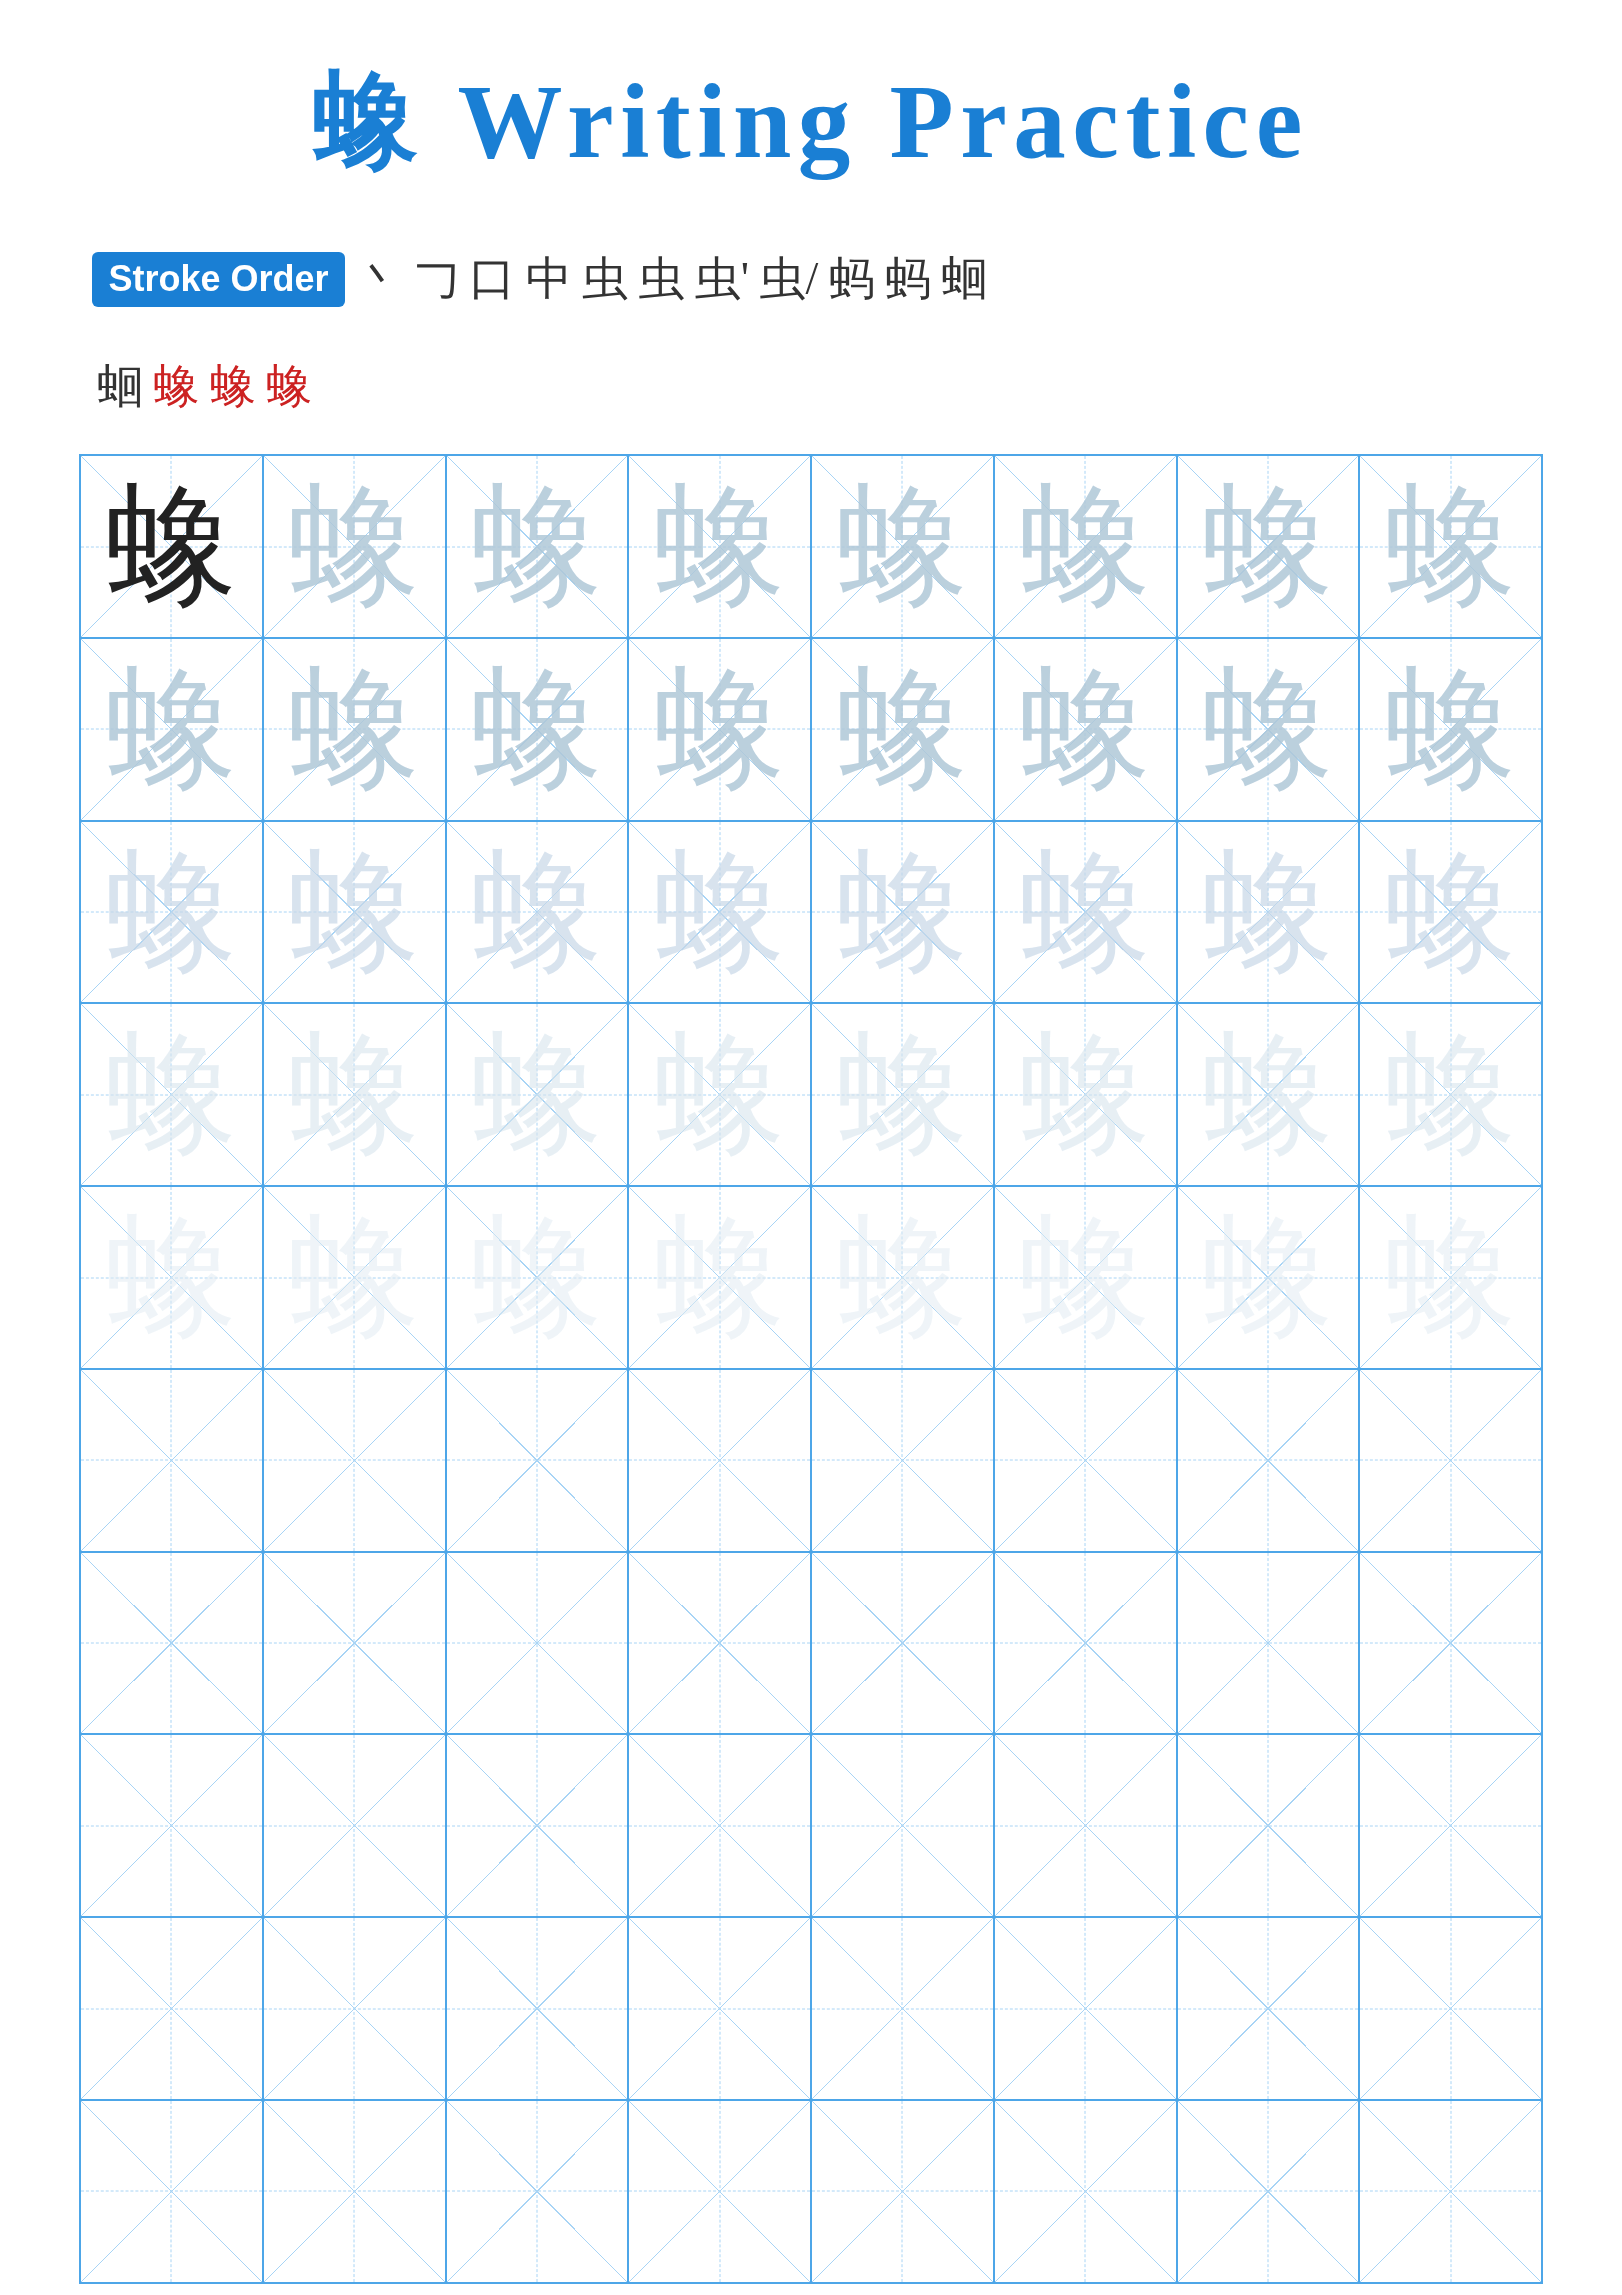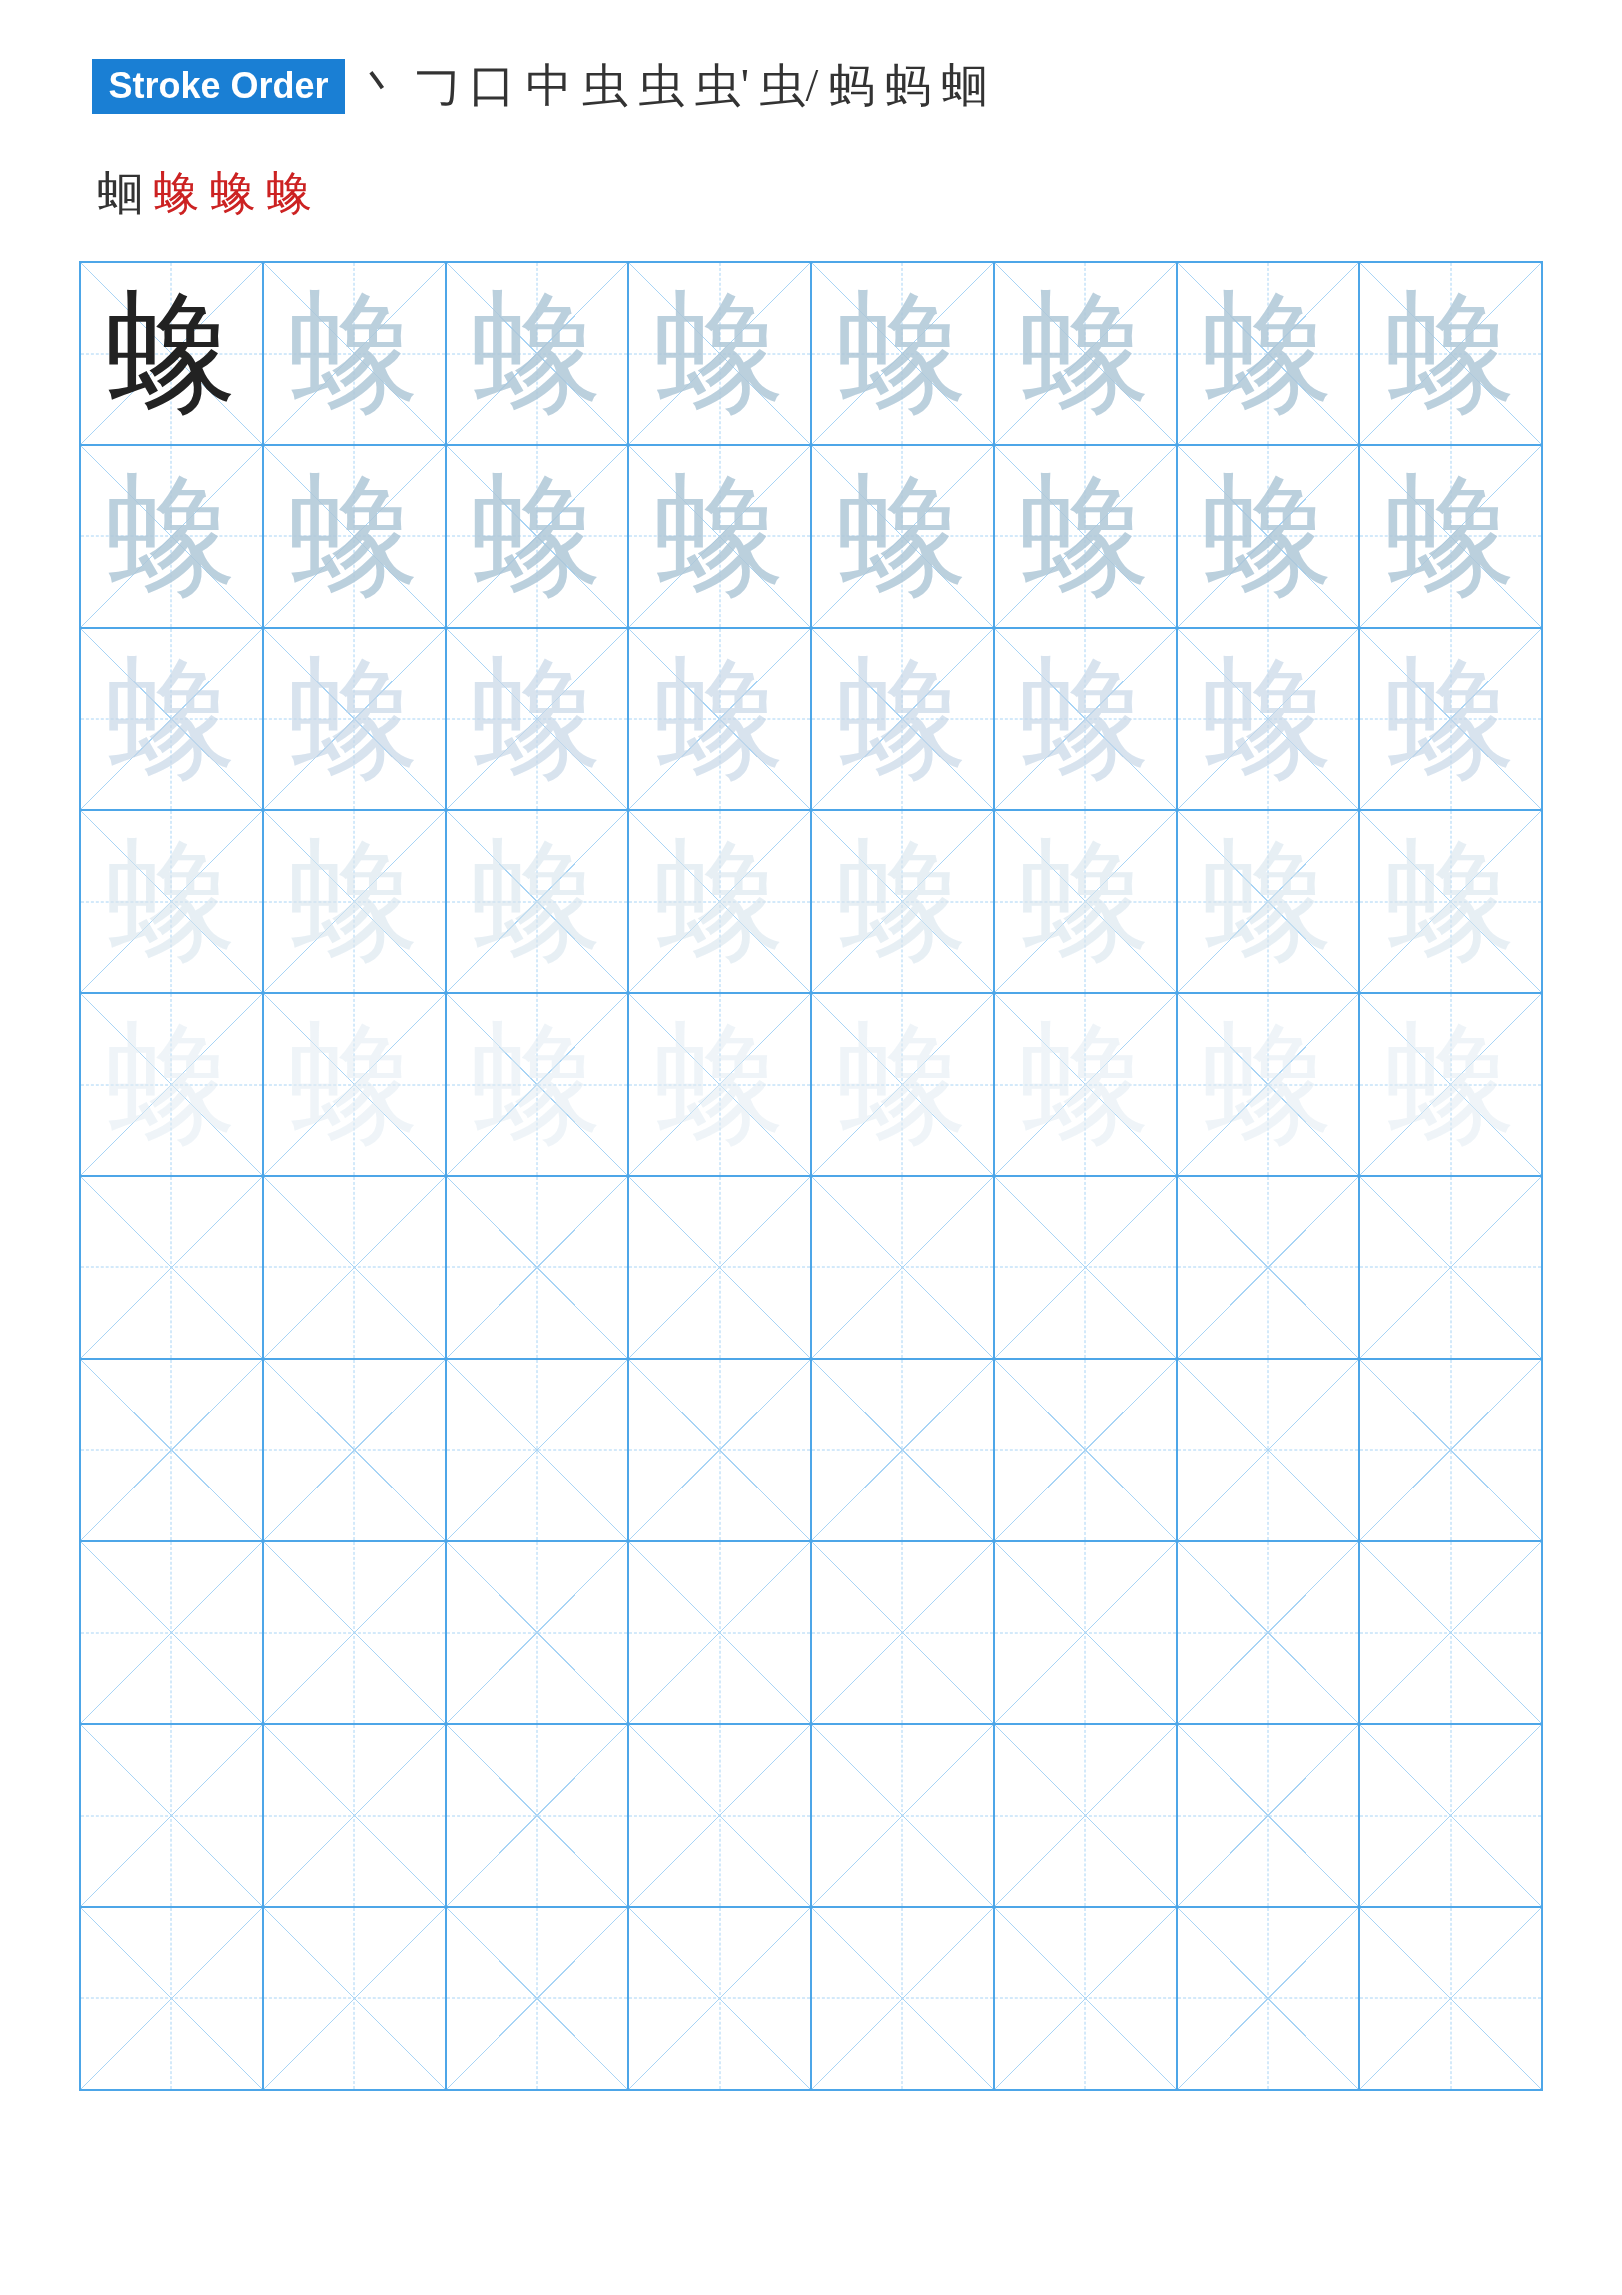--- a/index.html
+++ b/index.html
@@ -44,21 +44,21 @@
       margin-bottom: 39px;
       padding-left: 13px;
     }
 
     .stroke-order-label {
       background: #1a7fd4;
       color: #fff;
       font-size: 36px;
       font-weight: bold;
       padding: 6.5px 16.4px;
-      border-radius: 0;
+      border-radius: 6px;
       font-family: sans-serif;
       white-space: nowrap;
     }
 
     .stroke-chars {
       display: flex;
       flex-wrap: wrap;
       align-items: center;
       gap: 0px;
     }
@@ -180,20 +180,23 @@
     .cell-char.light4 {
       color: #e2ecf3;
       opacity: 0.55;
     }
   </style>
 </head>
 <body>
 
 <div class="page">
 
+  <h1 class="title">
+    <span class="char">蟓</span><span> Writing Practice</span>
+  </h1>
 
   <div class="stroke-order-row">
     <span class="stroke-order-label">Stroke Order</span>
     <div class="stroke-chars">
       <span class="stroke-char">丶</span>
       <span class="stroke-char">𠃌</span>
       <span class="stroke-char">口</span>
       <span class="stroke-char">中</span>
       <span class="stroke-char">虫</span>
       <span class="stroke-char">虫</span>

